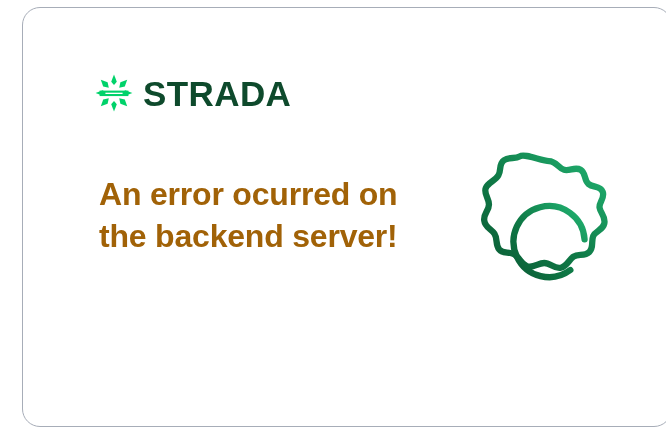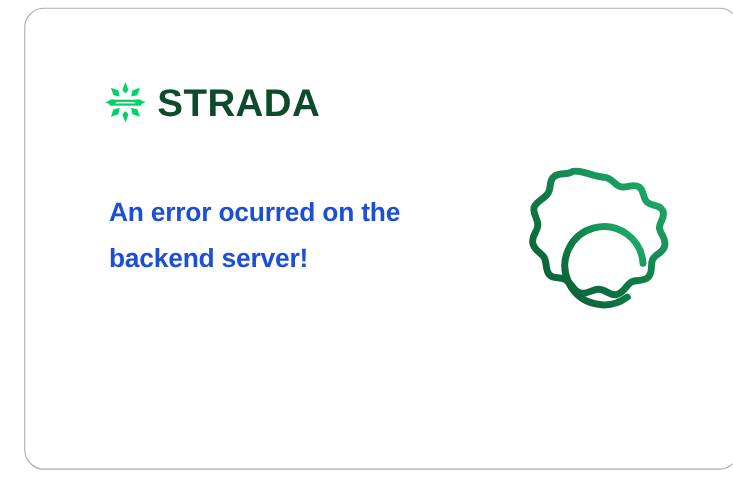--- a/index.html
+++ b/index.html
@@ -59,25 +59,25 @@
     white-space: nowrap;
   }
 
   
   .message {
     position: absolute;
     left: 76px;
     top: 165px;
     width: 300px;
     font-family: "Liberation Sans", sans-serif;
-    font-size: 24px;
+    font-size: 32px;
     font-weight: 700;
     line-height: 42px;
     letter-spacing: -0.2px;
-    color: #1d4ed8;
+    color: #a16207;
     margin: 0;
   }
 
   
   .gear-art {
     position: absolute;
     left: 447px;
     top: 140px;
     width: 158px;
     height: 162px;

